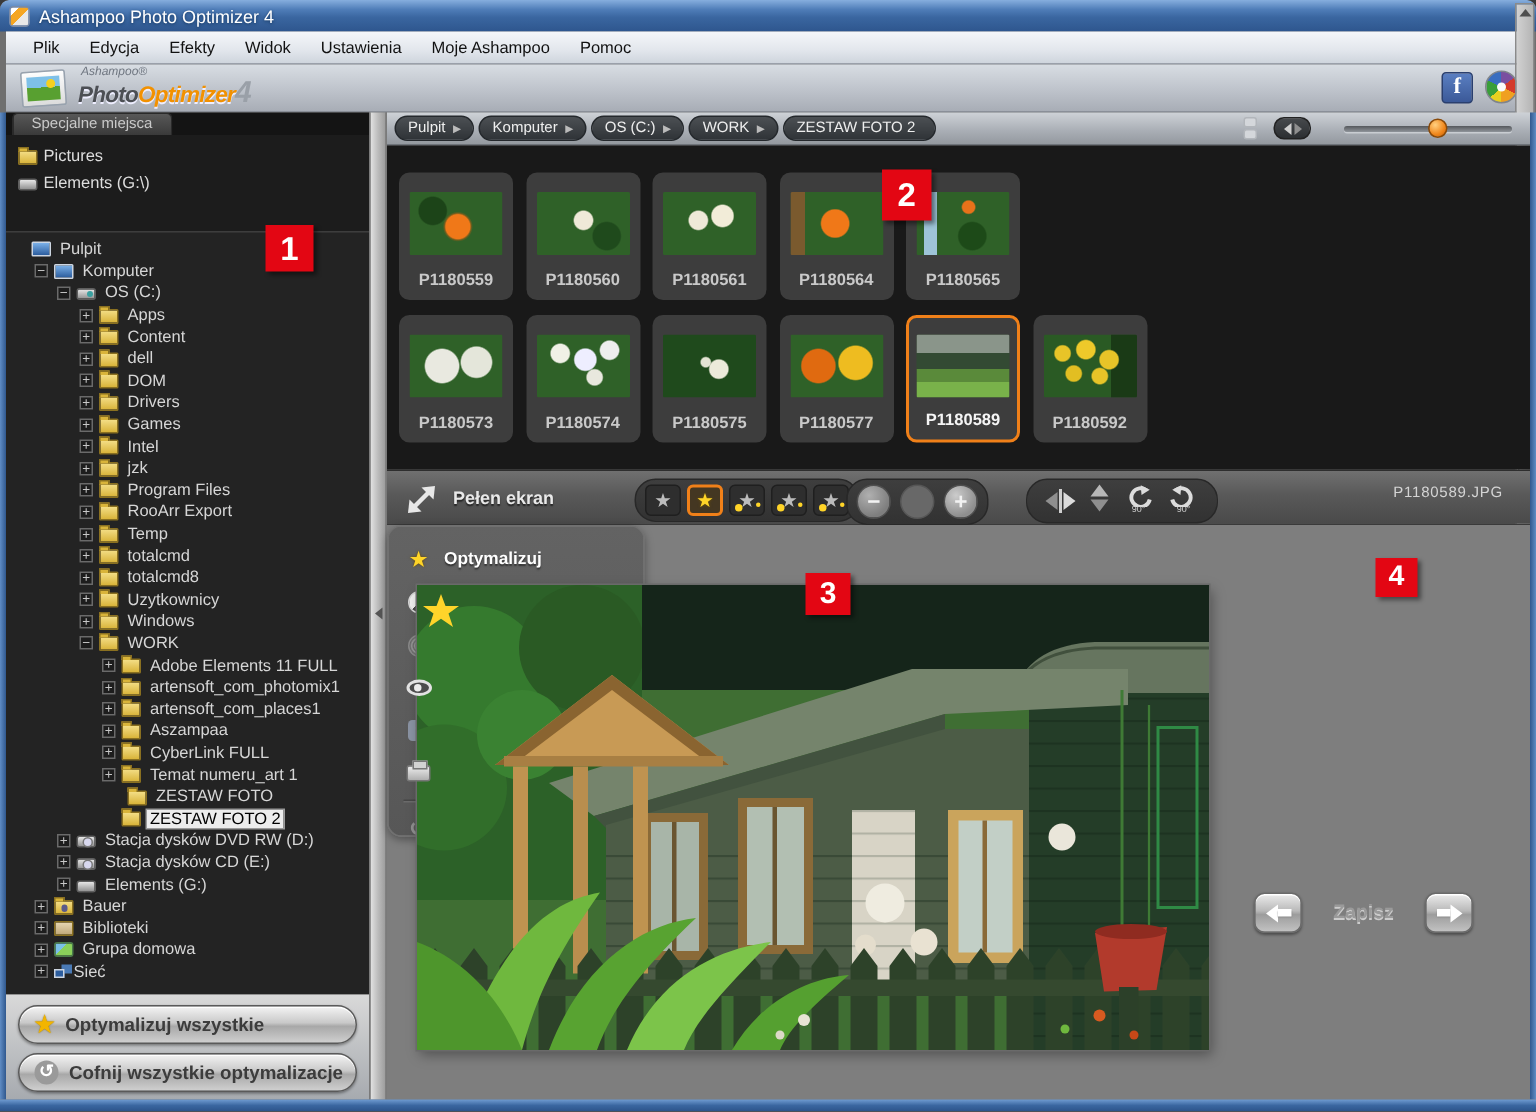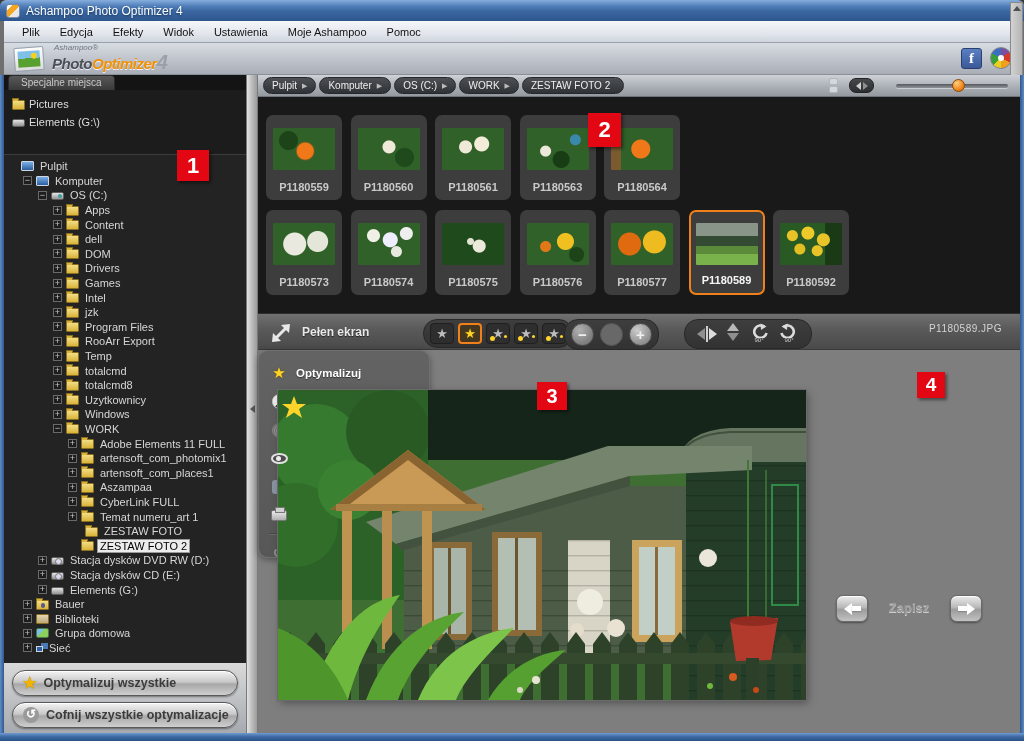--- a/index.html
+++ b/index.html
@@ -534,44 +534,40 @@
         </div>
         <div class="thumb-card">
           <div class="thumb-img t-dahlia1"></div>
           <div class="thumb-label">P1180560</div>
         </div>
         <div class="thumb-card">
           <div class="thumb-img t-dahlia2"></div>
           <div class="thumb-label">P1180561</div>
         </div>
         <div class="thumb-card">
-          <div class="thumb-img t-garden1"></div>
-          <div class="thumb-label">P1180563</div>
-        </div>
-        <div class="thumb-card">
           <div class="thumb-img t-lily2"></div>
           <div class="thumb-label">P1180564</div>
         </div>
+        <div class="thumb-card">
+          <div class="thumb-img t-garden2"></div>
+          <div class="thumb-label">P1180565</div>
+        </div>
       </div>
     <div id="trow2" class="thumb-row">
         <div class="thumb-card">
           <div class="thumb-img t-wlace"></div>
           <div class="thumb-label">P1180573</div>
         </div>
         <div class="thumb-card">
           <div class="thumb-img t-wballs"></div>
           <div class="thumb-label">P1180574</div>
         </div>
         <div class="thumb-card">
           <div class="thumb-img t-wsmall"></div>
           <div class="thumb-label">P1180575</div>
-        </div>
-        <div class="thumb-card">
-          <div class="thumb-img t-poppy1"></div>
-          <div class="thumb-label">P1180576</div>
         </div>
         <div class="thumb-card">
           <div class="thumb-img t-poppy2"></div>
           <div class="thumb-label">P1180577</div>
         </div>
         <div class="thumb-card selected">
           <div class="thumb-img t-house"></div>
           <div class="thumb-label">P1180589</div>
         </div>
         <div class="thumb-card">

